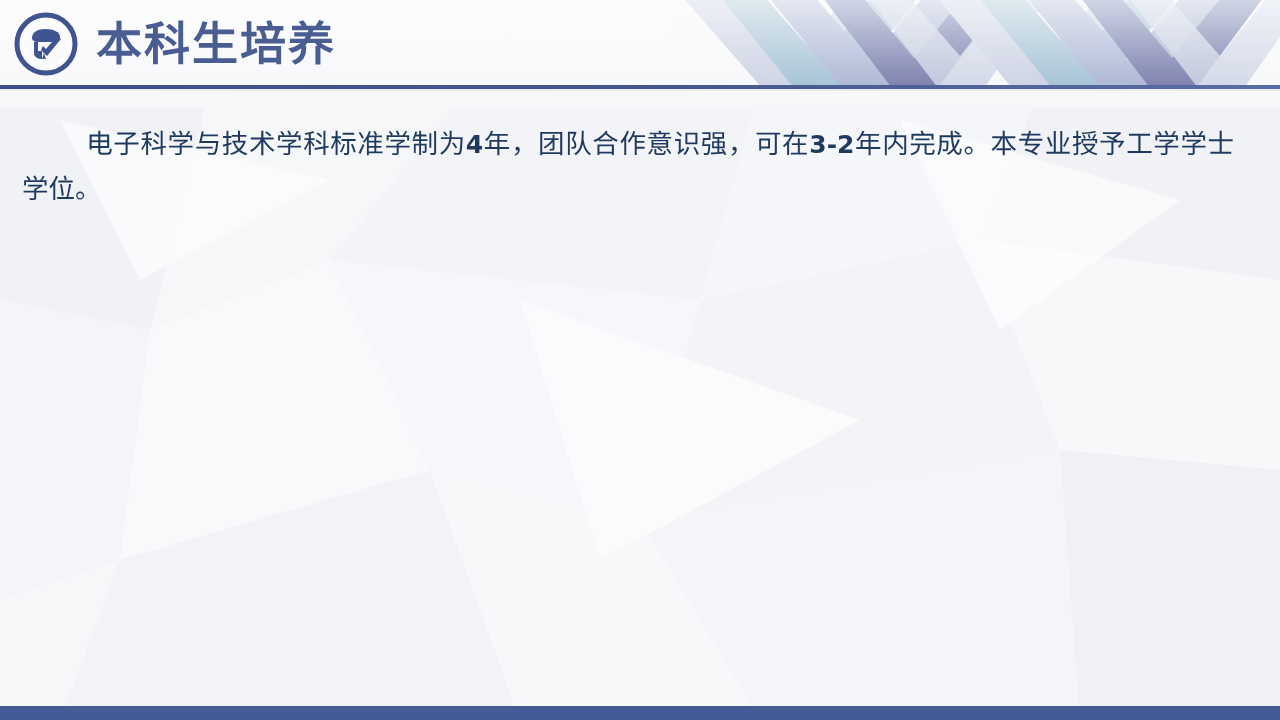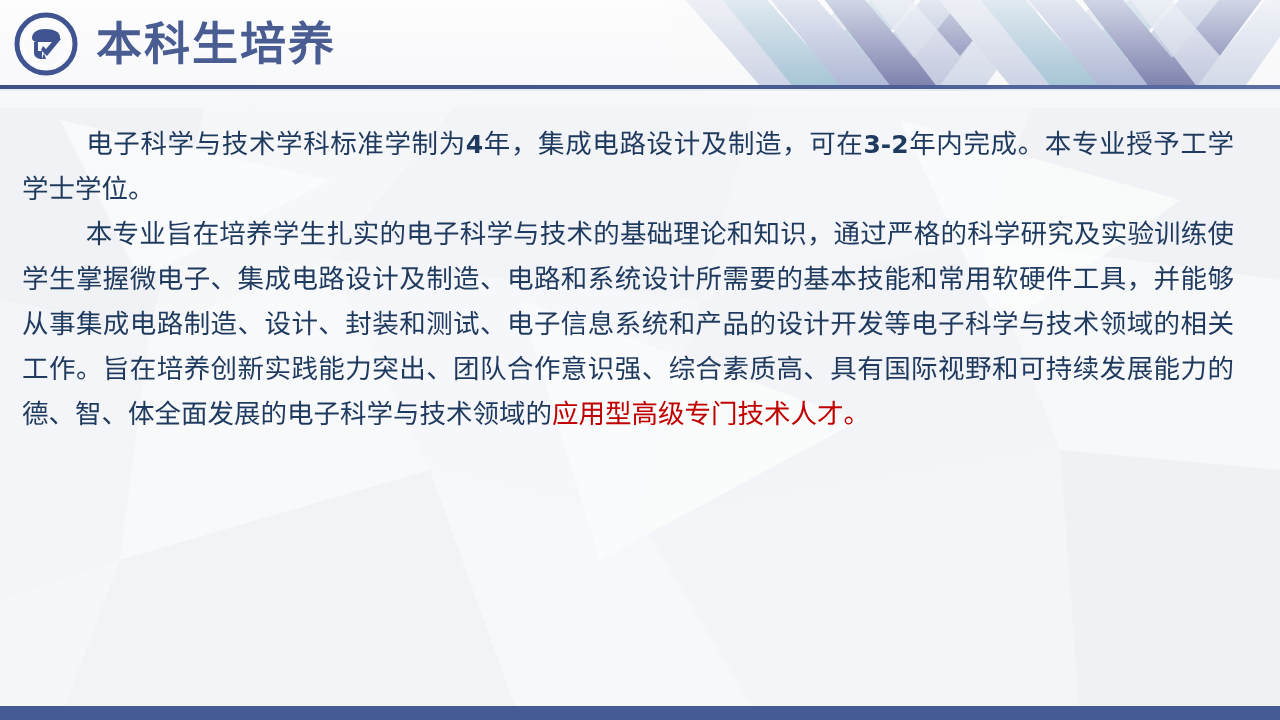--- a/index.html
+++ b/index.html
@@ -198,21 +198,20 @@
         <path d="M27 38 L33 44 L47 27 L43 24 L32 37 L29 34 Z" fill="#3f5490"></path>
       </svg>
     </div>
 
     <div class="header-title">本科生培养</div>
   </div>
   <div class="header-rule"></div>
 
   <div class="content">
 
-    <p class="para"><span class="indent"></span><span>电子科学与技术学科标准学制为</span><span class="latin">4</span><span>年，集成电路设计及制造，可在</span><span class="latin">3-2</span><span>年内完成。本专业授予工学学士学位。</span></p>
-
-    <p class="para"><span class="indent"></span><span>本专业旨在培养学生扎实的电子科学与技术的基础理论和知识，通过严格的科学研究及实验训练使学生掌握微电子、集成电路设计及制造、电路和系统设计所需要的基本技能和常用软硬件工具，并能够从事集成电路制造、设计、封装和测试、电子信息系统和产品的设计开发等电子科学与技术领域的相关工作。旨在培养创新实践能力突出、团队合作意识强、综合素质高、具有国际视野和可持续发展能力的德、智、体全面发展的电子科学与技术领域的</span><span class="hl-red">应用型高级专门技术人才。</span></p>
+    <p class="para"><span class="indent"></span><span>电子科学与技术学科标准学制为</span><span class="latin">4</span><span>年，团队合作意识强，可在</span><span class="latin">3-2</span><span>年内完成。本专业授予工学学士学位。</span></p>
+
 
   </div>
 
   <div class="footer-bar"></div>
 
 </div>
 
 </body></html>

